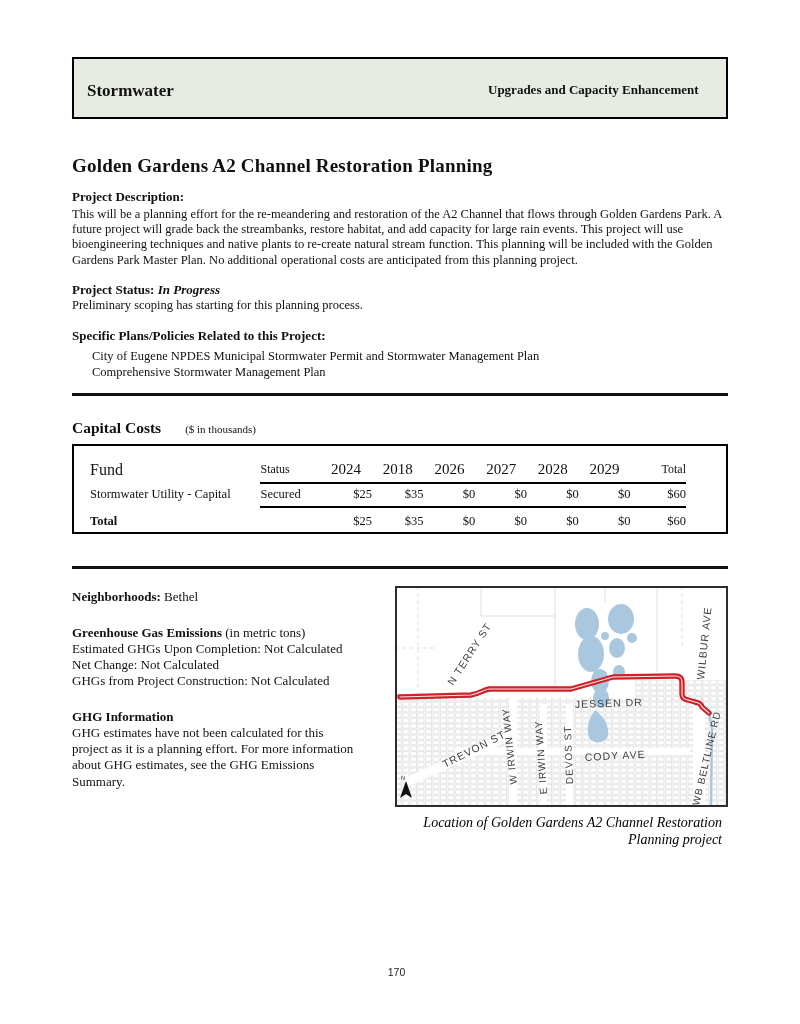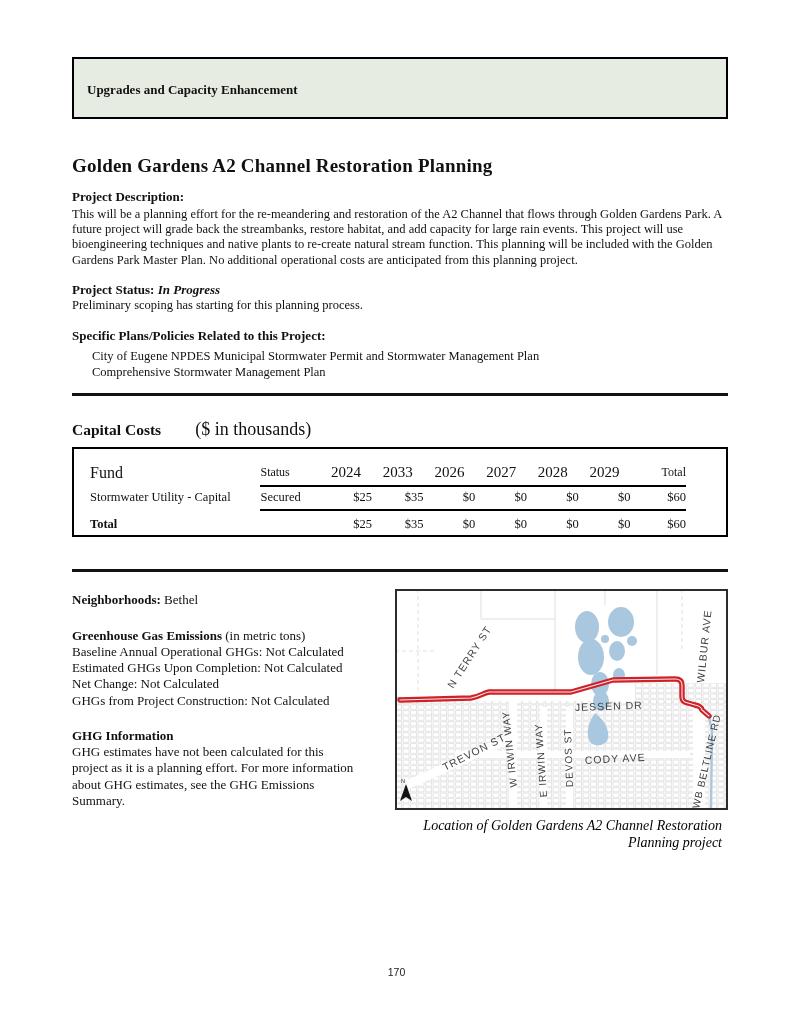--- a/index.html
+++ b/index.html
@@ -39,23 +39,23 @@
   .status-line{margin-top:14px;font-size:13px;}
   .status-line .lab{font-weight:bold;}
   .status-line .val{font-weight:bold;font-style:italic;}
   .plans-label{margin-top:15px;}
   .plan-items{margin-top:5px;padding-left:20px;}
   .plan-items div{font-size:12.5px;line-height:15.5px;}
   .rule{height:3px;background:var(--rule);}
   .rule-1{margin-top:13px;}
   .rule-2{margin-top:32px;}
   
-  .cc-head{margin-top:23px;display:flex;align-items:baseline;gap:22px;}
+  .cc-head{margin-top:23px;display:flex;align-items:baseline;}
   .cc-title{font-size:15.5px;font-weight:bold;}
-  .cc-note{font-size:18px;margin-left:12px;}
+  .cc-note{font-size:11px;margin-left:24px;}
   .cost-box{
     margin-top:7px;
     border:2px solid #000;
     padding:12px 40px 14px 16px;
     height:90px;
   }
   table.cost{border-collapse:collapse;width:100%;}
   table.cost th,table.cost td{padding:3px 0 4px 0;font-weight:normal;}
   th.h-fund{text-align:left;font-weight:bold;font-size:16px;width:172px;}
   th.h-status{text-align:left;font-weight:bold;font-size:12px;width:60px;}
@@ -107,20 +107,21 @@
     font-family:"Liberation Sans", sans-serif;
     font-size:10.5px;color:#222;
   }
 </style>
 </head>
 <body>
 
 <div class="page">
 
   <div class="header-box">
+    <div class="header-cat">Stormwater</div>
     <div class="header-prog">Upgrades and Capacity Enhancement</div>
   </div>
 
   <div class="doc-title">Golden Gardens A2 Channel Restoration Planning</div>
 
   <div class="sec-label">Project Description:</div>
   <div class="body-text">This will be a planning effort for the re-meandering and restoration of the A2 Channel that flows through Golden Gardens Park. A future project will grade back the streambanks, restore habitat, and add capacity for large rain events. This project will use bioengineering techniques and native plants to re-create natural stream function. This planning will be included with the Golden Gardens Park Master Plan. No additional operational costs are anticipated from this planning project.</div>
 
   <div class="status-line">
     <span class="lab">Project Status:</span>
@@ -141,21 +142,21 @@
     <span class="cc-note">($ in thousands)</span>
   </div>
 
   <div class="cost-box">
     <table class="cost">
       <tbody>
           <tr>
         <th class="h-fund">Fund</th>
         <th class="h-status hline">Status</th>
         <th class="h-year hline">2024</th>
-        <th class="h-year hline">2033</th>
+        <th class="h-year hline">2018</th>
         <th class="h-year hline">2026</th>
         <th class="h-year hline">2027</th>
         <th class="h-year hline">2028</th>
         <th class="h-year hline">2029</th>
         <th class="h-total hline">Total</th>
       </tr>
       <tr>
         <td class="c-fund">Stormwater Utility - Capital</td>
         <td class="c-status">Secured</td>
         <td class="c-num">$25</td>
@@ -186,21 +187,20 @@
   <div class="cols">
     <div class="info-col">
       <div class="lead">
         <span class="lab">Neighborhoods:</span>
         <span>Bethel</span>
       </div>
       <div class="ghg-lab">
         <span class="lab">Greenhouse Gas Emissions</span>
         <span>(in metric tons)</span>
       </div>
-      <div class="line">Baseline Annual Operational GHGs: Not Calculated</div>
       <div class="line">Estimated GHGs Upon Completion: Not Calculated</div>
       <div class="line">Net Change: Not Calculated</div>
       <div class="line">GHGs from Project Construction: Not Calculated</div>
       <div class="ghg-info-lab">GHG Information</div>
       <div class="ghg-info-text">GHG estimates have not been calculated for this project as it is a planning effort. For more information about GHG estimates, see the GHG Emissions Summary.</div>
     </div>
 
     <div class="map-col">
       <svg class="map-frame" width="333" height="221" viewBox="0 0 333 221">
         <defs>

